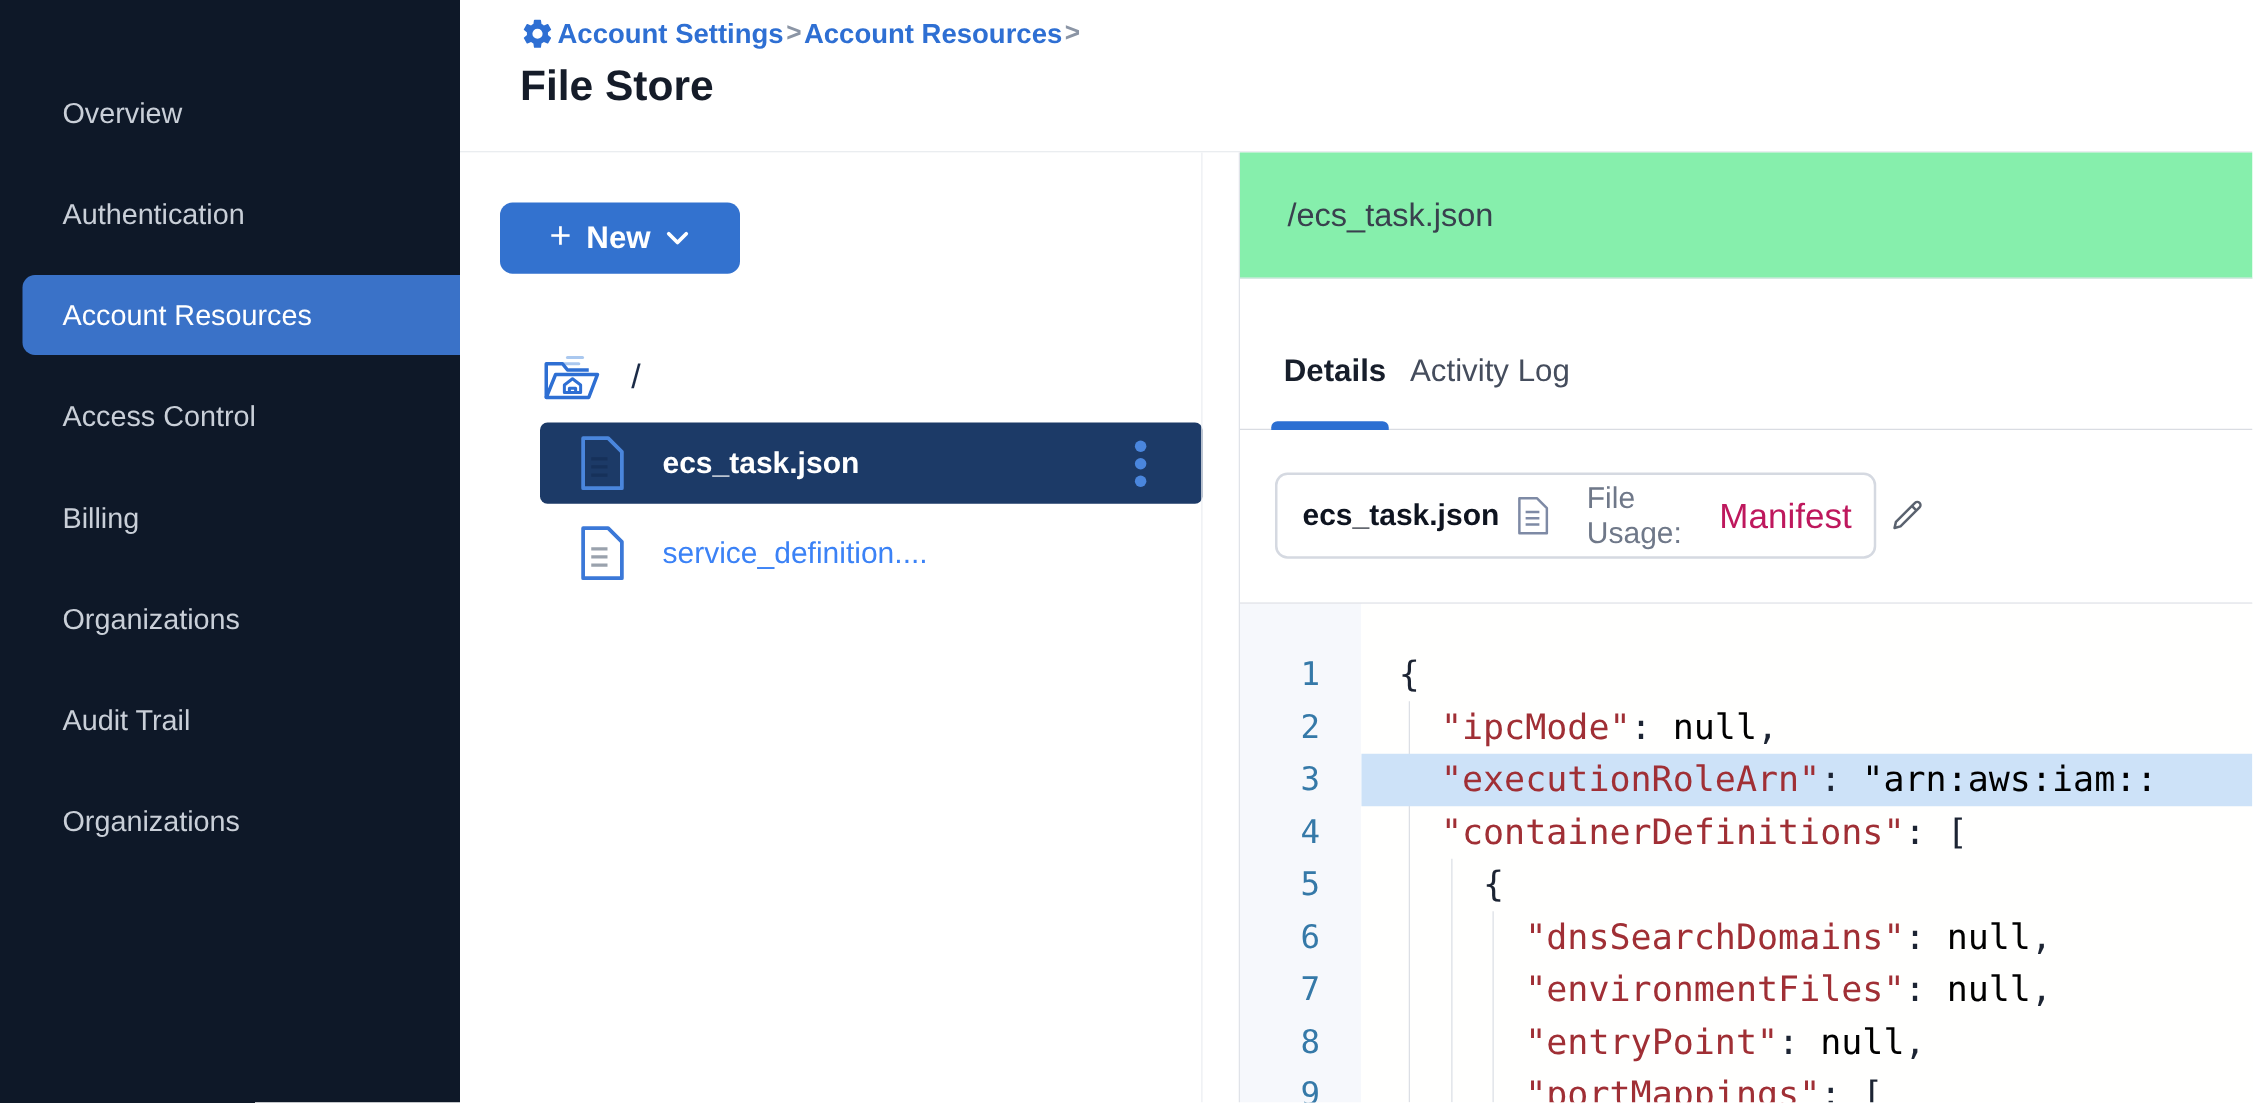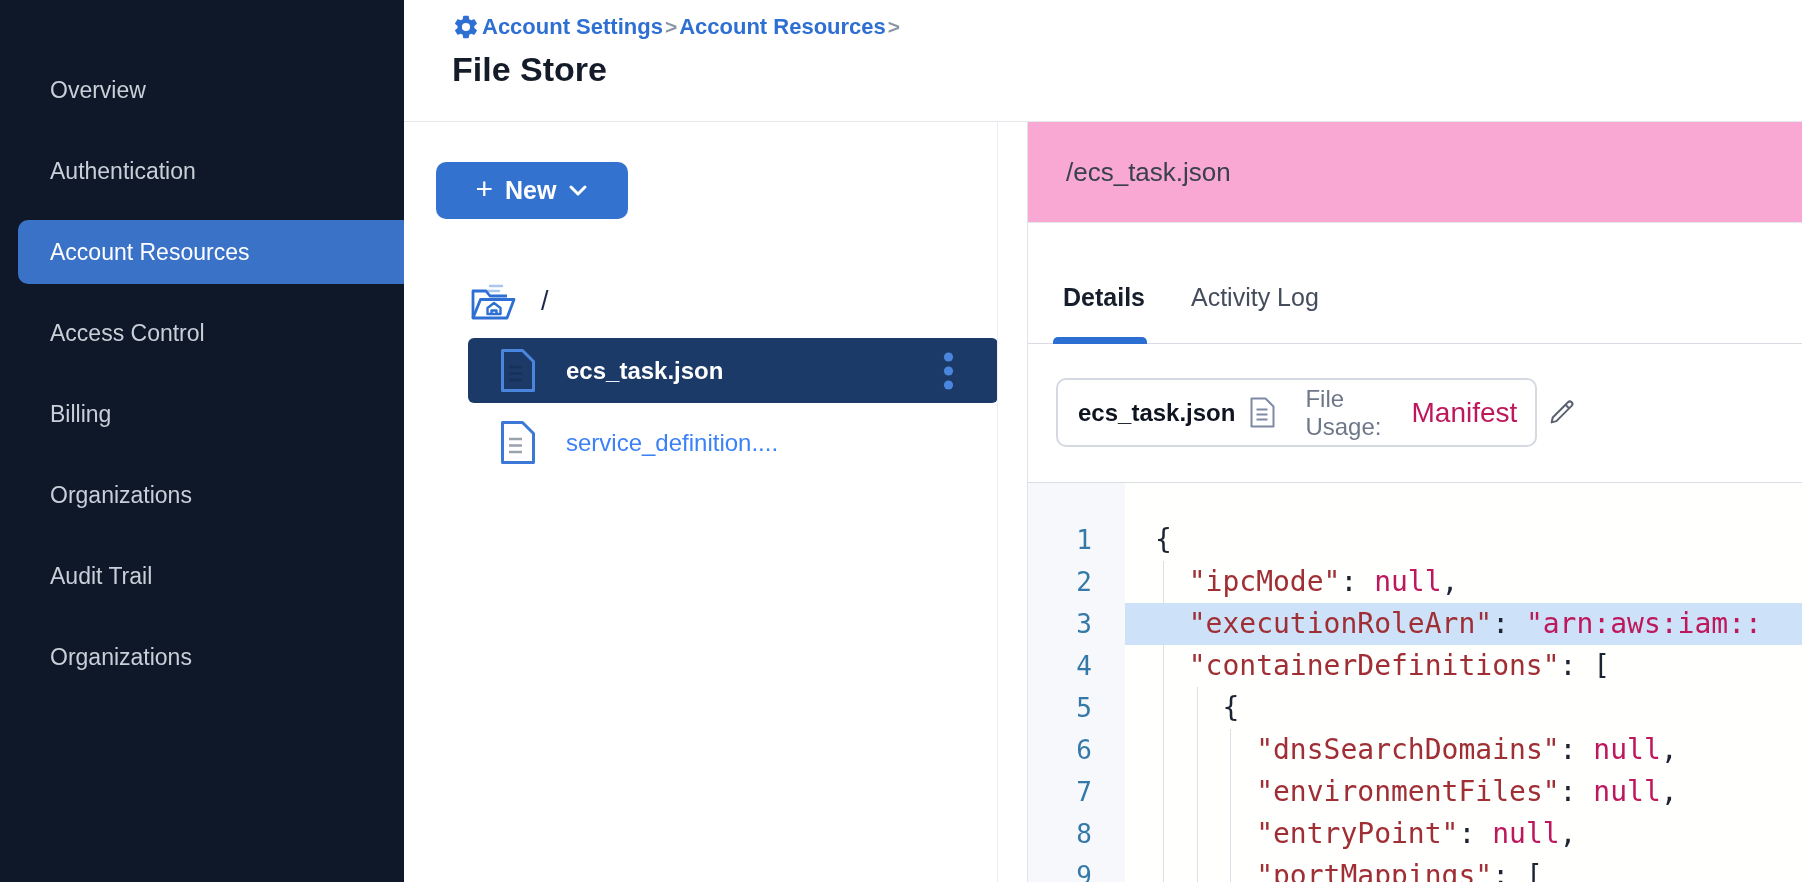--- a/index.html
+++ b/index.html
@@ -1,20 +1,20 @@
 <!DOCTYPE html>
 <html><head>
 <meta charset="utf-8">
 <style>
   * { margin:0; padding:0; box-sizing:border-box; }
   html,body { width:1802px; height:882px; overflow:hidden; }
   body { display:flex; font-family:"Liberation Sans", sans-serif; background:#ffffff; color:#1a2130; }
 
   
-  .sidebar { width:404px; flex-shrink:0; background:#0e1828; padding-top:58px; }
+  .sidebar { width:368px; flex-shrink:0; background:#0e1828; padding-top:58px; }
   .sb-item { height:64px; margin-bottom:17px; display:flex; align-items:center;
              padding-left:50px; color:#c9cfd8; font-size:23px; cursor:pointer; }
   .sb-item.active { background:#3a72c8; margin-left:18px; padding-left:32px;
                     border-radius:10px 0 0 10px; color:#ffffff; font-weight:500; }
 
   
   .main { flex:1; display:flex; flex-direction:column; min-width:0; }
   .page-header { height:122px; flex-shrink:0; border-bottom:1px solid #e4e7ec; padding:13px 0 0 48px; }
   .breadcrumb { display:flex; align-items:center; gap:2px; font-size:22px; font-weight:600; }
   .crumb-link { color:#2e6fd3; text-decoration:none; cursor:pointer; }
@@ -36,24 +36,24 @@
   .file-list { position:absolute; left:64px; top:216px; width:530px; }
   .file-row { height:65px; border-radius:6px; margin-bottom:7px; display:flex; align-items:center;
               padding-left:32px; cursor:pointer; }
   .file-row.selected { background:#1c3a67; }
   .fname { margin-left:30px; font-size:24px; font-weight:500; color:#3b82f6; }
   .file-row.selected .fname { color:#ffffff; font-weight:600; }
   .kebab { margin-left:auto; margin-right:44px; display:flex; cursor:pointer; }
 
   
   .detail-panel { flex:1; min-width:0; display:flex; flex-direction:column; }
-  .path-band { height:101px; flex-shrink:0; background:#f9a8d4; border-bottom:1px solid #e4e7ec;
+  .path-band { height:101px; flex-shrink:0; background:#86efac; border-bottom:1px solid #e4e7ec;
                display:flex; align-items:center; padding-left:38px; font-size:26px; color:#39404e; }
   .tabs { height:121px; flex-shrink:0; border-bottom:1px solid #d9dce2; position:relative;
-          display:flex; padding:60px 0 0 35px; gap:46px; }
+          display:flex; padding:60px 0 0 35px; gap:19px; }
   .tab { font-size:25px; font-weight:500; color:#454d5d; cursor:pointer; }
   .tab.active { color:#171e2b; font-weight:700; }
   .tab-underline { position:absolute; left:25px; bottom:-1px; width:94px; height:7px;
                    border-radius:5px 5px 0 0; background:#2c6fd2; }
   .file-card { margin:34px 0 0 28px; width:481px; height:69px; flex-shrink:0;
                border:2px solid #d5d9e1; border-radius:10px;
                display:flex; align-items:center; padding:0 20px; gap:15px; }
   .card-name { font-size:24px; font-weight:700; color:#0e1420; }
   .vbar { width:3px; height:38px; background:#39414f; border-radius:2px; }
   .usage-label { font-size:24px; color:#6f7889; }
@@ -65,21 +65,21 @@
             font-family:"DejaVu Sans Mono", monospace; }
   .gutter { width:97px; flex-shrink:0; background:#f6f8fc; padding:36px 33px 0 0;
             text-align:right; color:#3579a8; font-size:26px; }
   .gutter .ln { height:42px; line-height:42px; }
   .code { flex:1; min-width:0; background:#fffffe; padding-top:36px; position:relative; overflow:hidden;
           font-size:28px; }
   .code-line { height:42px; line-height:42px; padding-left:30px; white-space:pre; position:relative; z-index:1; }
   .code-line.hl { background:#cde2f8; }
   .tok-p   { color:#1c2433; }
   .tok-key { color:#a02f35; }
-  .tok-val { color:#be185d; }
+  .tok-val { color:#000000; }
   .guide { position:absolute; width:1px; background:#dcdfe5; bottom:0; z-index:0; }
 </style>
 </head>
 <body>
 
 <aside class="sidebar">
   <nav id="sidebar-list">
       <div class="sb-item">Overview</div>
       <div class="sb-item">Authentication</div>
       <div class="sb-item active">Account Resources</div>

